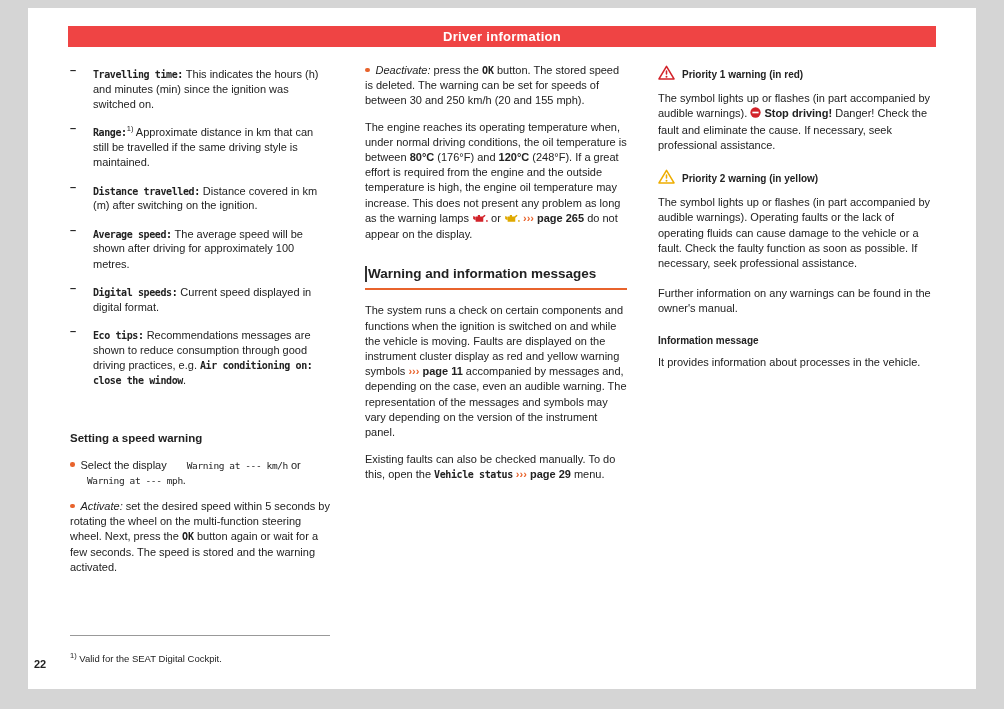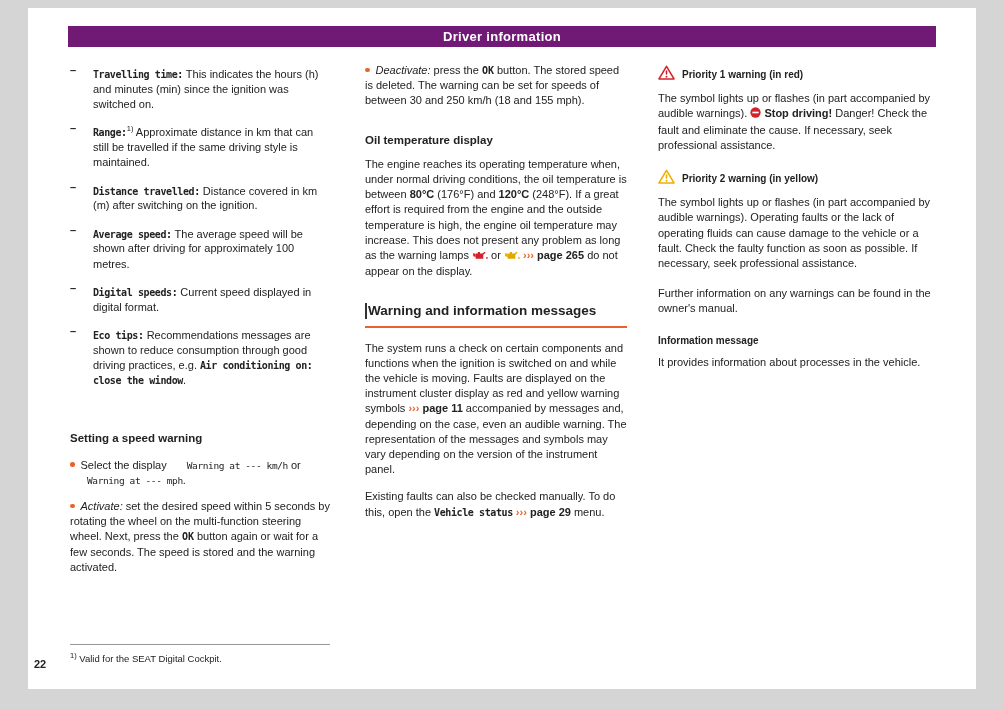--- a/index.html
+++ b/index.html
@@ -1,19 +1,19 @@
 <!DOCTYPE html>
 <html><head>
 <meta charset="utf-8">
 <style>
   * { margin:0; padding:0; box-sizing:border-box; }
   html,body { width:1004px; height:709px; }
   body { background:#d5d5d5; font-family:"Liberation Sans",sans-serif; color:#222; position:relative; overflow:hidden; }
   .sheet { position:absolute; left:28px; top:8px; width:948px; height:681px; background:#ffffff; }
-  .header-bar { position:absolute; left:40px; top:18px; width:868px; height:21px; background:#701a75; color:#fff; display:flex; align-items:center; justify-content:center; font-weight:bold; font-size:13px; letter-spacing:.3px; }
+  .header-bar { position:absolute; left:40px; top:18px; width:868px; height:21px; background:#ef4444; color:#fff; display:flex; align-items:center; justify-content:center; font-weight:bold; font-size:13px; letter-spacing:.3px; }
   .content { position:absolute; left:42px; top:55px; width:868px; height:602px; display:flex; align-items:stretch; }
   .col { font-size:11px; line-height:15.2px; }
   .col1 { width:260px; margin-right:35px; display:flex; flex-direction:column; }
   .col2 { width:262px; margin-right:31px; }
   .col3 { width:277px; }
 
   .dash-item { position:relative; padding-left:23px; margin-bottom:9px; }
   .dash { position:absolute; left:0; top:0; font-weight:bold; }
   .term { font-family:"DejaVu Sans Mono",monospace; font-weight:bold; font-size:10px; letter-spacing:-0.4px; }
   .disp { font-family:"DejaVu Sans Mono",monospace; font-size:9.5px; letter-spacing:-0.4px;padding-left:17px; }
@@ -21,21 +21,21 @@
   sup { font-size:7.5px; }
 
   .subhead { font-weight:bold; font-size:11.5px; margin:34px 0 11px; }
   .bullet { margin-bottom:11px; }
   .dot { display:inline-block; width:4.5px; height:4.5px; border-radius:50%; background:#e8632c; margin-right:6px; vertical-align:2px; }
   .it { font-style:italic; }
   .b { font-weight:bold; }
   .ref-ar { color:#e8632c; font-weight:bold; white-space:pre; }
   .ref-pg { font-weight:bold; }
 
-  .footnote { margin-top:auto; border-top:1px solid #999; padding-top:5px; font-size:9.5px; line-height:12px; }
+  .footnote { margin-top:auto; border-top:1px solid #999; padding-top:14px; font-size:9.5px; line-height:12px; }
 
   .h-oil { font-weight:bold; font-size:11.5px; margin:24px 0 9px; }
   .para { margin-bottom:12px; }
   .section-head { margin:24px 0 13px; border-bottom:2px solid #e8632c; padding-bottom:6px; }
   .section-head .txt { display:inline-block; border-left:2px solid #333; padding-left:1px; font-weight:bold; font-size:13.5px; line-height:16px; }
 
   .c3-head { font-weight:bold; font-size:10px; margin:16px 0 7px; line-height:15.2px; }
   .c3-head.first { margin-top:2px; }
   .c3-head .icon { margin-right:7px; vertical-align:-2px; display:inline-block; }
   .c3-para { margin-bottom:15px; }
@@ -72,23 +72,22 @@
       <div class="bullet"><span class="dot"></span><span>Select the display </span><span class="disp">Warning at --- km/h</span><span> or </span><span class="disp">Warning at --- mph</span><span>.</span></div>
 
 
       <div class="bullet"><span class="dot"></span><span class="it">Activate:</span><span> set the desired speed within 5 seconds by rotating the wheel on the multi-function steering wheel. Next, press the </span><span class="key">OK</span><span> button again or wait for a few seconds. The speed is stored and the warning activated.</span></div>
 
       <div class="footnote"><sup>1)</sup><span> Valid for the SEAT Digital Cockpit.</span></div>
     </div>
 
     <div class="col col2">
 
-      <div class="bullet"><span class="dot"></span><span class="it">Deactivate:</span><span> press the </span><span class="key">OK</span><span> button. The stored speed is deleted. The warning can be set for speeds of between 30 and 250 km/h (18 and 155 mph).</span></div>
+      <div class="bullet"><span class="dot"></span><span class="it">Deactivate:</span><span> press the </span><span class="key">OK</span><span> button. The stored speed is deleted. The warning can be set for speeds of between 30 and 250 km/h (20 and 155 mph).</span></div>
 
-      <div class="h-oil">Oil temperature display</div>
 
       <p class="para"><span>The engine reaches its operating temperature when, under normal driving conditions, the oil temperature is between </span><span class="b">80°C</span><span> (176°F) and </span><span class="b">120°C</span><span> (248°F). If a great effort is required from the engine and the outside temperature is high, the engine oil temperature may increase. This does not present any problem as long as the warning lamps </span><span class="icon-inline"><svg width="16" height="10" viewBox="0 0 22 13">
               <path d="M5 4.5h3V2.5h3v2h3.2l3.3-2.6 1.2 1.5-3.2 2.6v5.5H5Z" fill="#d2232a"></path>
               <path d="M5 5 1.6 3.6v4.2L5 9.5Z" fill="#d2232a"></path>
               <circle cx="20.5" cy="10.5" r="1.2" fill="#d2232a"></circle>
             </svg></span><span> or </span><span class="icon-inline"><svg width="16" height="10" viewBox="0 0 22 13">
               <path d="M5 4.5h3V2.5h3v2h3.2l3.3-2.6 1.2 1.5-3.2 2.6v5.5H5Z" fill="#dfa900"></path>
               <path d="M5 5 1.6 3.6v4.2L5 9.5Z" fill="#dfa900"></path>
               <circle cx="20.5" cy="10.5" r="1.2" fill="#dfa900"></circle>
             </svg></span><span class="ref-ar"> ››› </span><span class="ref-pg">page 265</span><span> do not appear on the display.</span></p>

